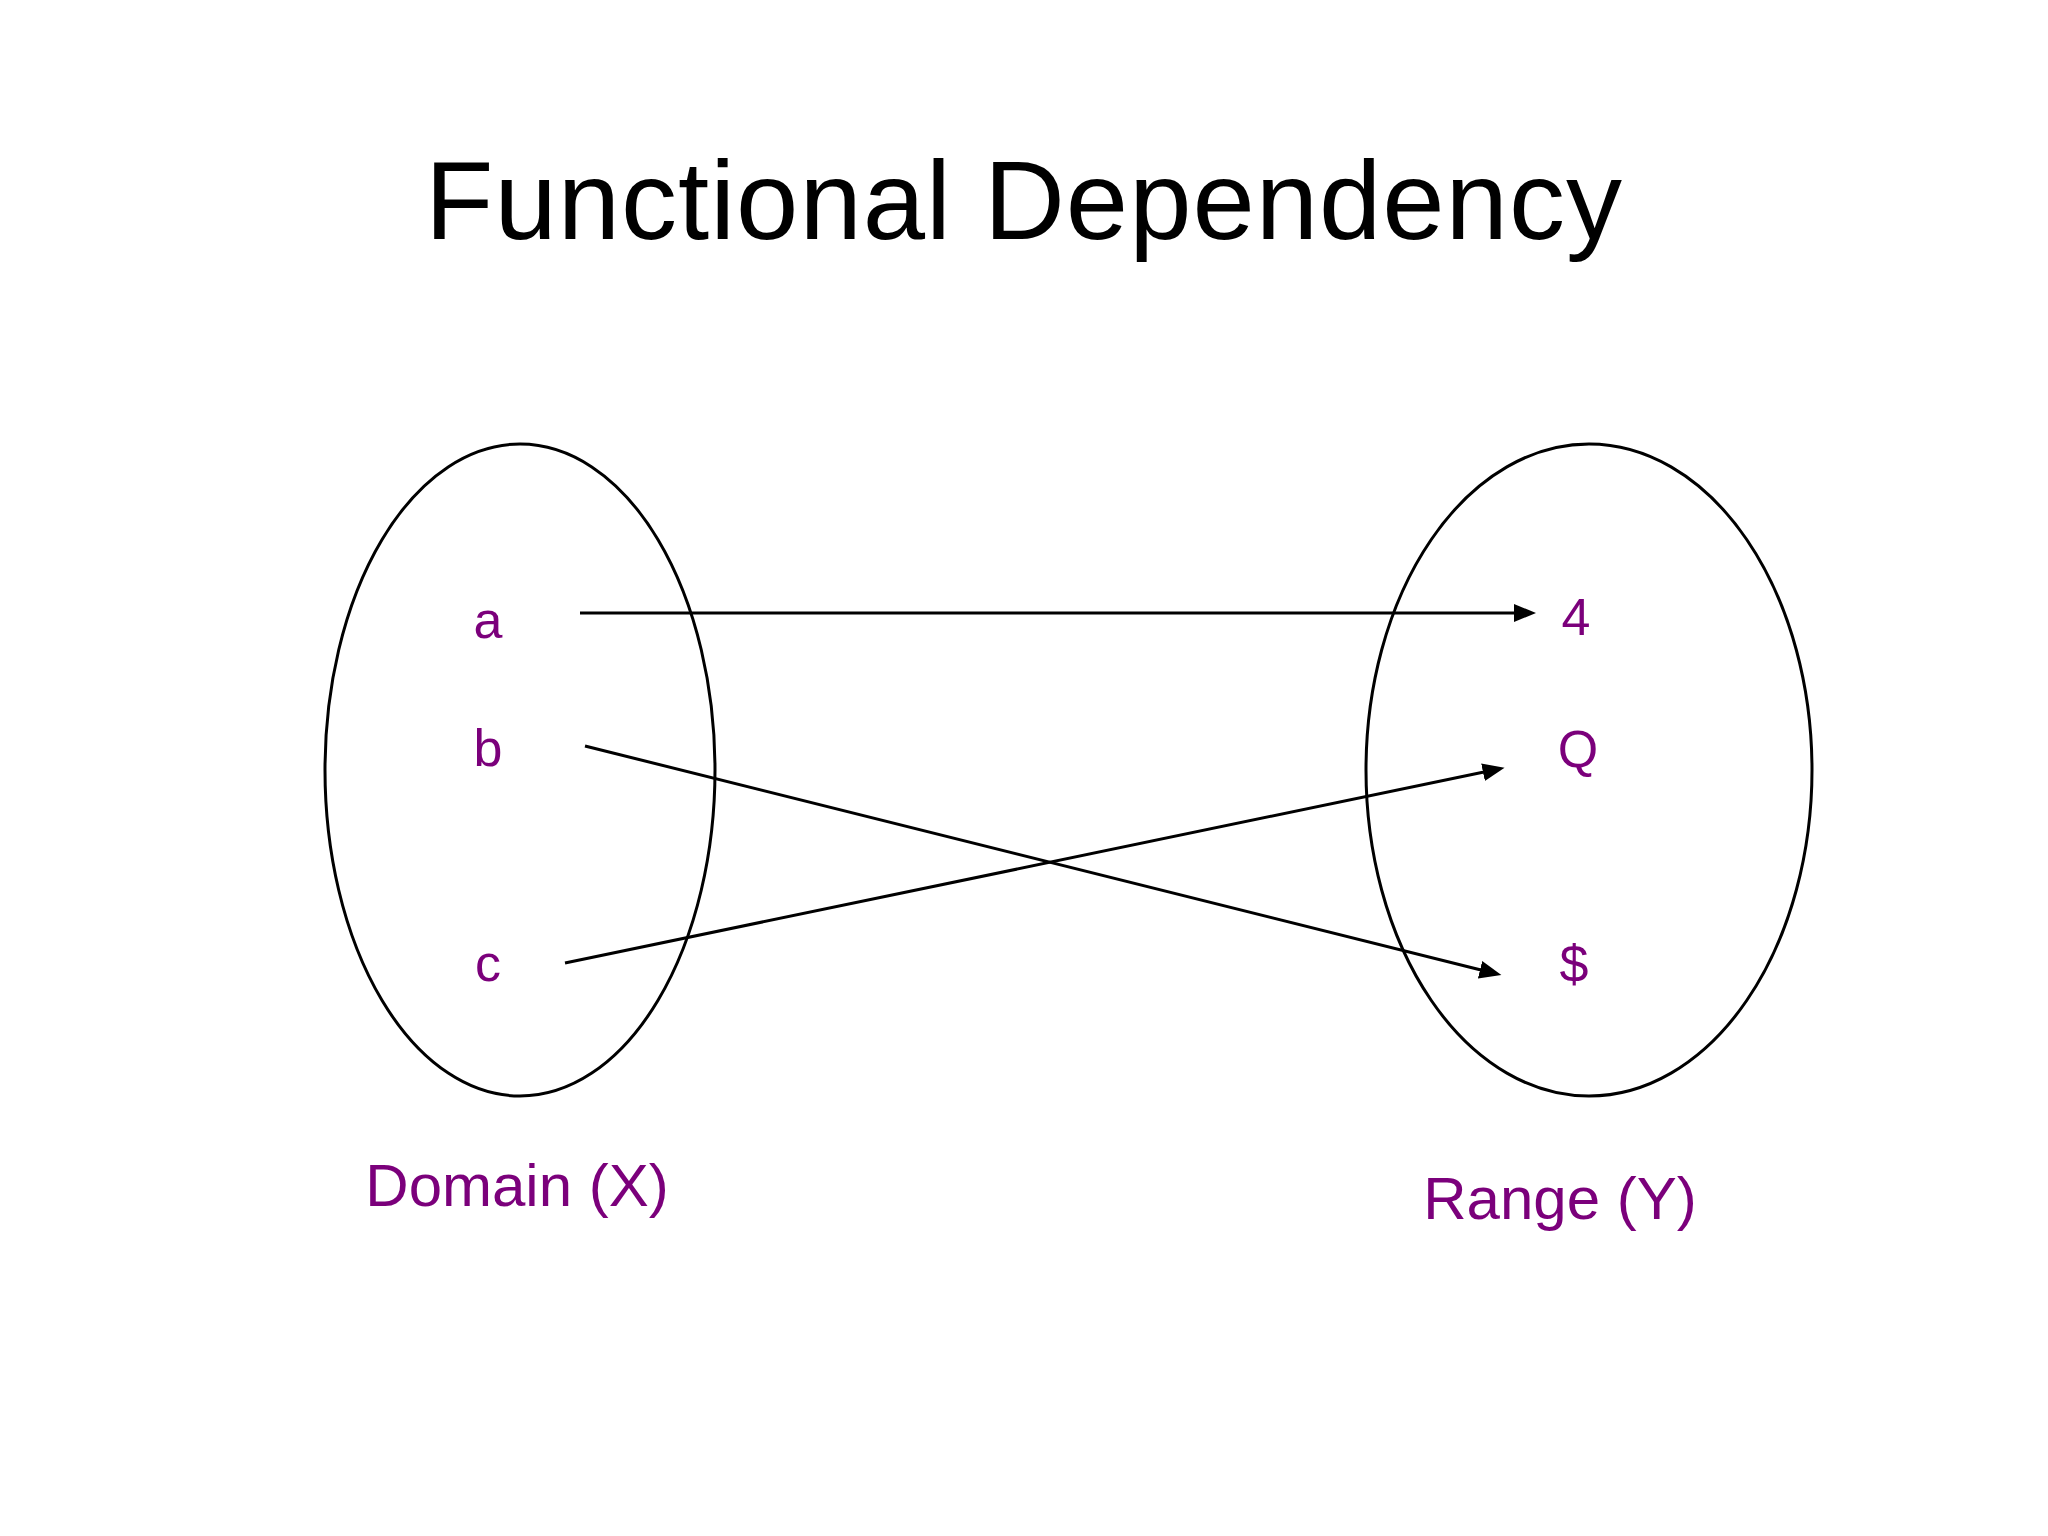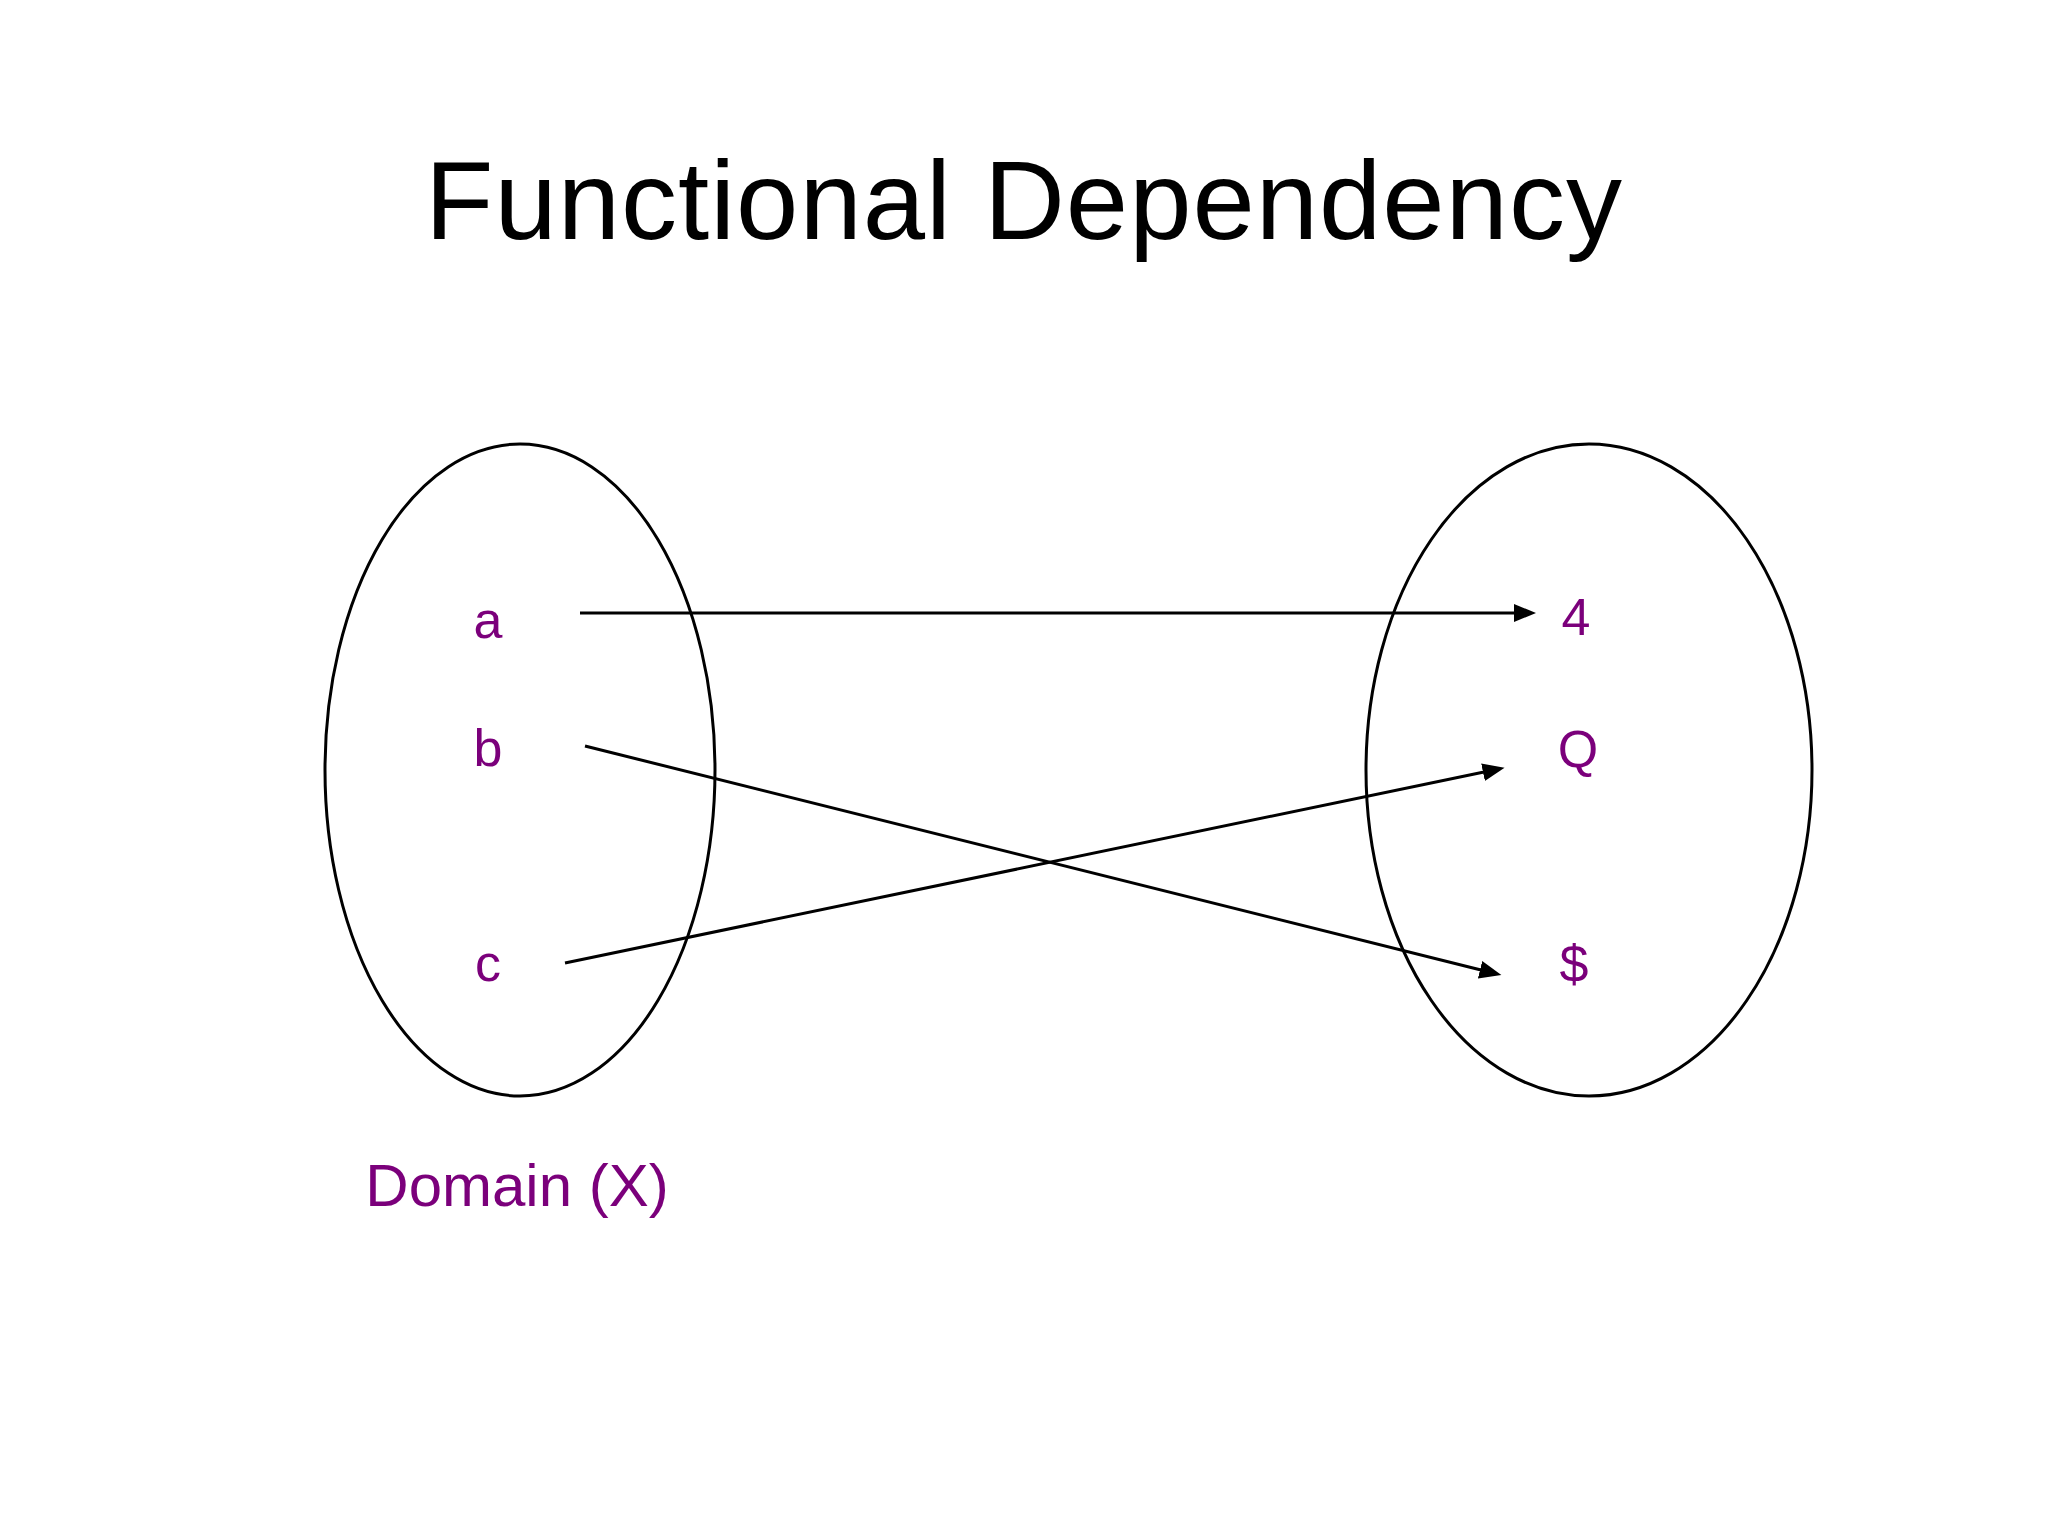--- a/index.html
+++ b/index.html
@@ -91,14 +91,15 @@
 
   <div class="element-label pos-a">a</div>
   <div class="element-label pos-b">b</div>
   <div class="element-label pos-c">c</div>
 
   <div class="element-label pos-4">4</div>
   <div class="element-label pos-Q">Q</div>
   <div class="element-label pos-S">$</div>
 
   <div class="set-label pos-domain-label">Domain (X)</div>
+  <div class="set-label pos-range-label">Range (Y)</div>
 
 </div>
 
 </body></html>

